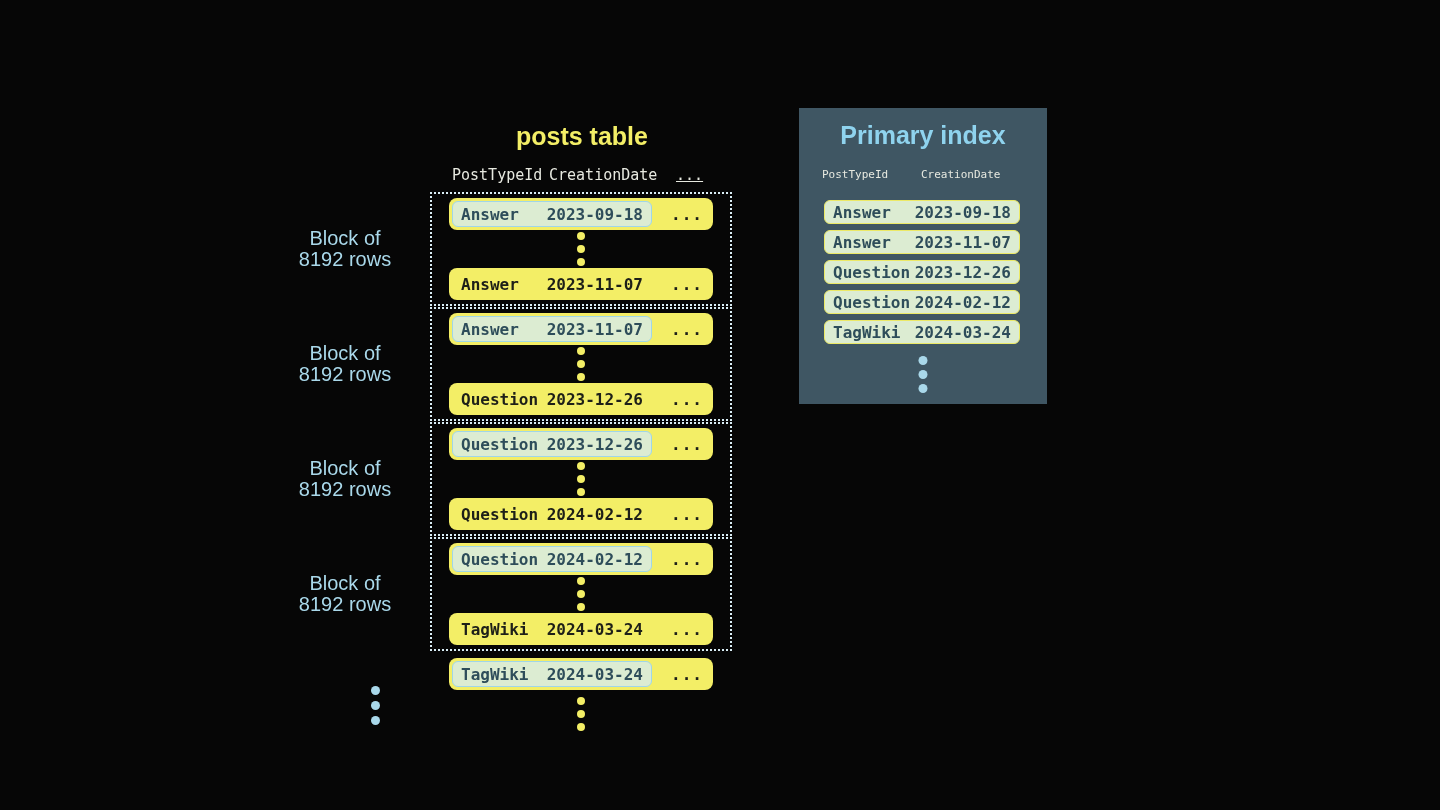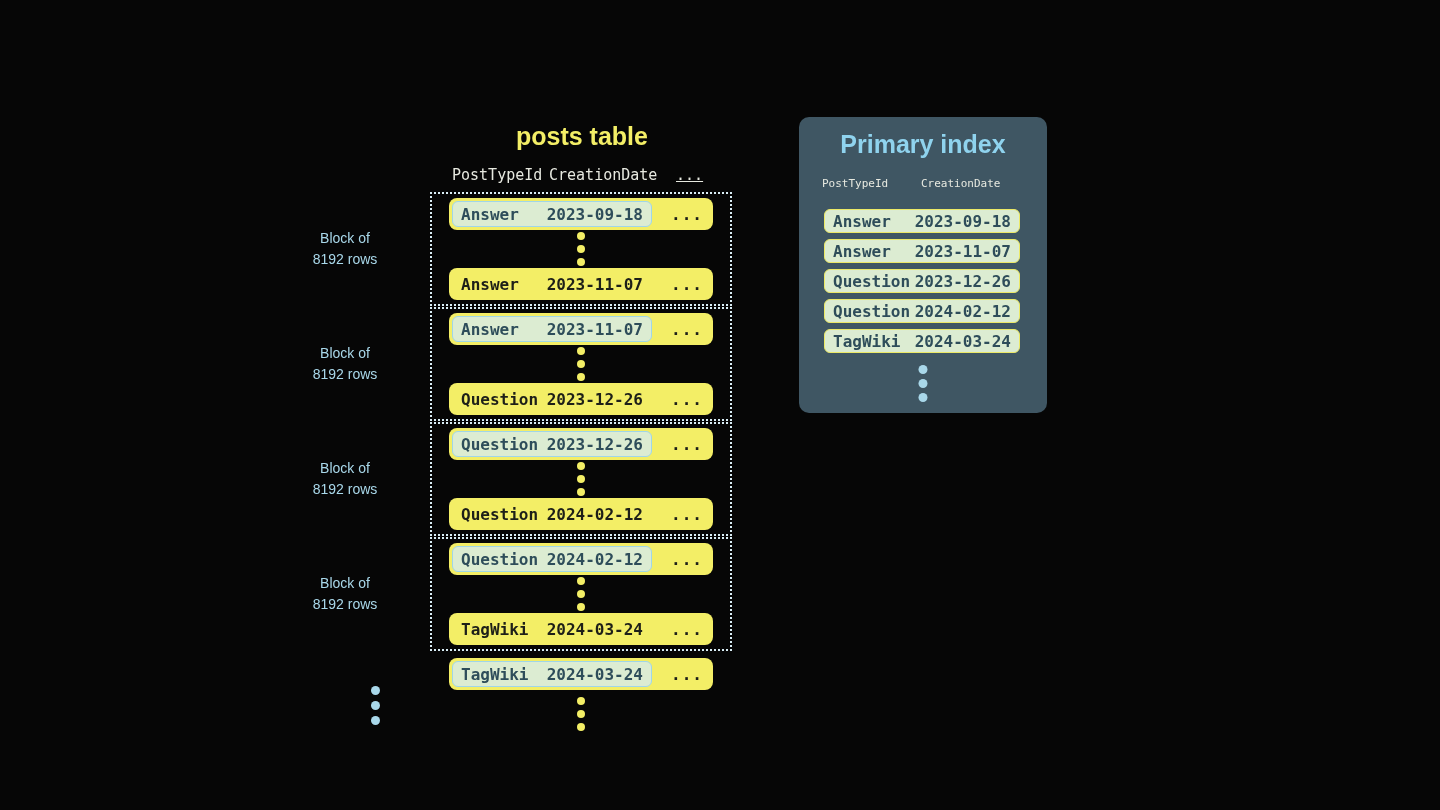--- a/index.html
+++ b/index.html
@@ -26,21 +26,21 @@
   .pt-header{position:absolute;left:452px;top:166px;
     font-family:"DejaVu Sans Mono",monospace;font-size:15px;font-weight:500;color:var(--header-text);white-space:nowrap;text-decoration:underline;}
   .pt-header .h-type{display:inline-block;width:97px;}
   .pt-header .h-date{display:inline-block;width:127px;}
 
   .blocks{position:absolute;left:430px;top:192px;}
   .block{position:relative;width:302px;height:114px;border:2px dotted var(--dotted-border);
     margin-bottom:1px;display:flex;flex-direction:column;justify-content:space-between;
     align-items:center;padding:4px 0;}
   .block-label{position:absolute;right:calc(100% + 12px);top:50%;transform:translateY(-50%);
-    width:150px;text-align:center;color:var(--label-blue);font-size:14px;line-height:21px;font-weight:400;white-space:nowrap;}
+    width:150px;text-align:center;color:var(--label-blue);font-size:20px;line-height:21px;font-weight:400;white-space:nowrap;}
 
   .trow{width:264px;height:32px;background:var(--row-yellow);border-radius:8px;
     display:flex;align-items:center;padding:0 10px 0 3px;}
   .cell-box{width:200px;height:26px;border-radius:6px;display:flex;align-items:center;
     justify-content:space-between;padding:0 8px;
     font-family:"DejaVu Sans Mono",monospace;font-weight:bold;font-size:16px;white-space:nowrap;}
   .cell-box.hl{background:var(--highlight-mint);border:1.5px solid var(--highlight-border);color:var(--slate-text);}
   .cell-box.plain{border:1.5px solid transparent;color:var(--row-text);}
   .more{margin-left:auto;font-family:"DejaVu Sans Mono",monospace;font-weight:bold;
     font-size:16px;color:var(--row-text);letter-spacing:1px;}
@@ -48,21 +48,21 @@
   .vdots{display:flex;flex-direction:column;align-items:center;gap:5px;}
   .vdots i{width:8px;height:8px;border-radius:50%;background:var(--row-yellow);display:block;}
   .vdots.blue i{width:9px;height:9px;background:var(--label-blue);}
 
   .overflow-row{position:absolute;left:449px;top:658px;}
   .pt-bottom-dots{position:absolute;left:577px;top:697px;}
   .pt-left-dots{position:absolute;left:371px;top:686px;gap:6px;}
 
   
   .primary-index{position:absolute;left:799px;top:108px;width:248px;height:296px;
-    background:var(--panel-bg);border-radius:10px;margin-top:9px;}
+    background:var(--panel-bg);border-radius:0;}
   .pi-title{position:absolute;top:13px;left:0;width:100%;text-align:center;
     font-size:25px;font-weight:600;color:var(--panel-title);}
   .pi-header{position:absolute;top:60px;left:23px;
     font-family:"DejaVu Sans Mono",monospace;font-size:11px;font-weight:500;color:var(--header-text);white-space:nowrap;}
   .pi-header .h-type{display:inline-block;width:99px;}
   .pi-rows{position:absolute;top:92px;left:25px;width:196px;display:flex;flex-direction:column;gap:6px;}
   .pi-row{height:24px;background:var(--highlight-mint);border:1.5px solid var(--index-row-border);
     border-radius:6px;display:flex;align-items:center;justify-content:space-between;padding:0 8px;
     font-family:"DejaVu Sans Mono",monospace;font-weight:bold;font-size:16px;color:var(--slate-text);white-space:nowrap;}
   .pi-dots{position:absolute;top:248px;left:50%;transform:translateX(-50%);}

